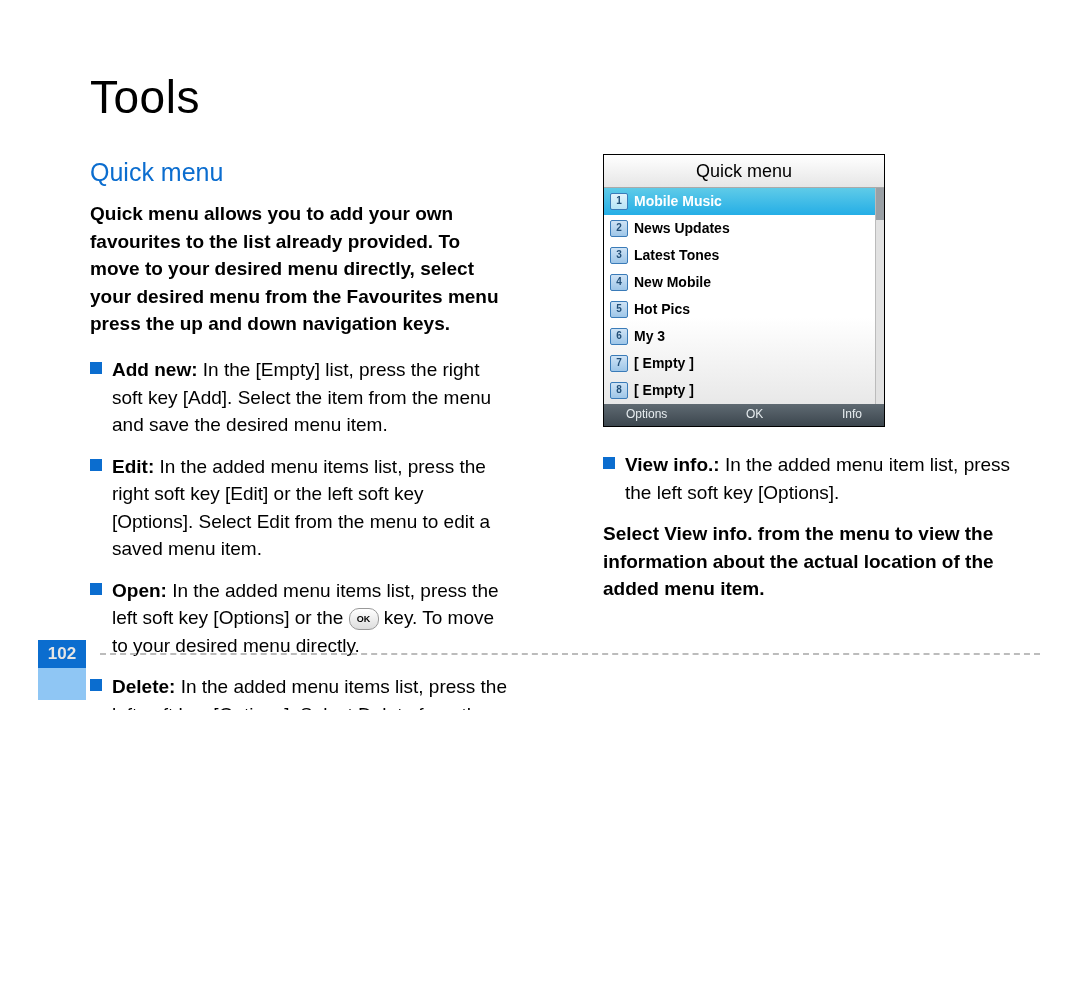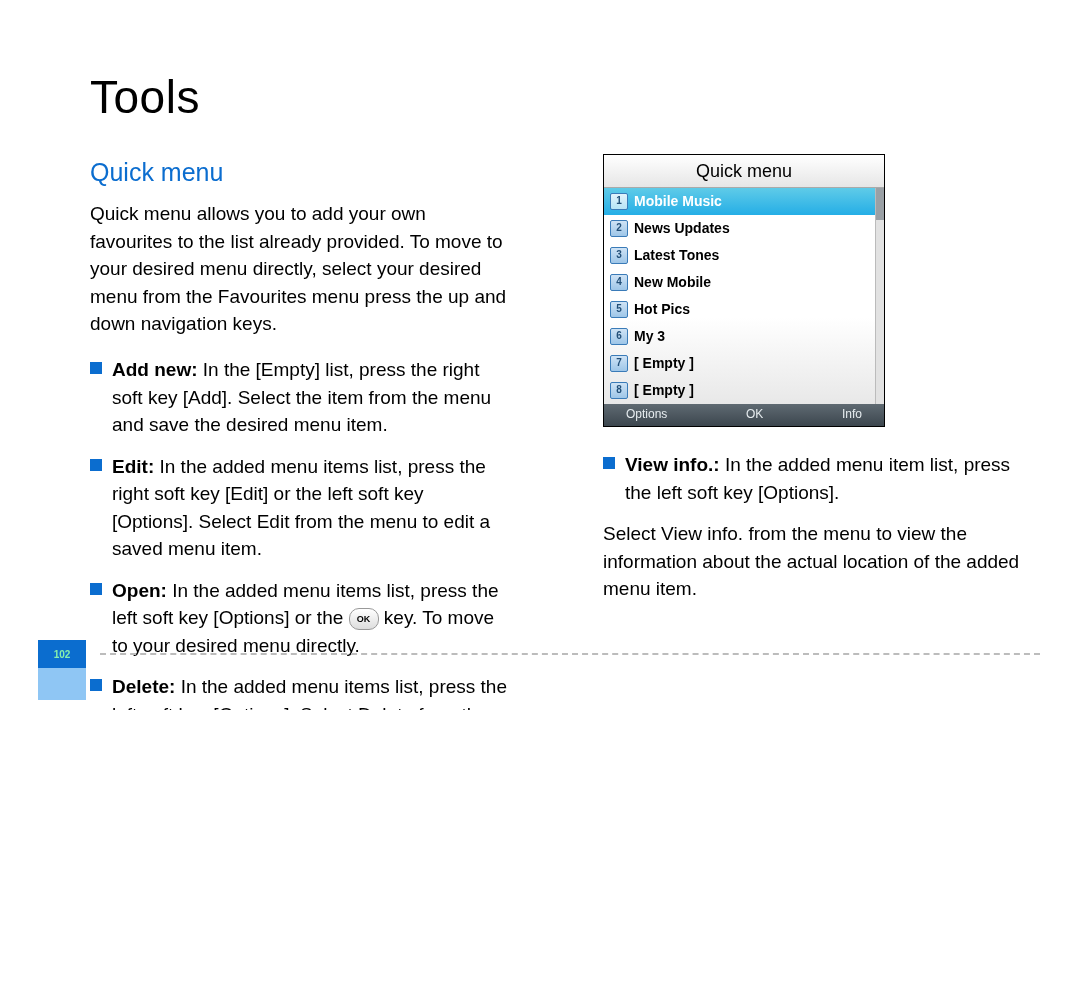--- a/index.html
+++ b/index.html
@@ -1,39 +1,39 @@
 <!DOCTYPE html>
 <html><head>
 <meta charset="utf-8">
 <style>
   html,body{margin:0;padding:0;background:#fff;font-family:Arial,Helvetica,sans-serif;color:#000;}
   .page{width:1080px;height:710px;position:relative;box-sizing:border-box;padding:70px 60px 0 90px;}
   h1{font-size:46px;font-weight:400;margin:0 0 30px 0;letter-spacing:0.5px;}
   .cols{display:flex;gap:96px;}
   .col{width:440px;font-size:19px;line-height:1.45;}
   .subhead{color:#0b6dcf;font-size:25px;margin:0 0 10px 0;font-weight:400;}
-  p{margin:0 0 18px 0;}
+  p{margin:0 0 18px 0;font-weight:bold;}
   .bullet{display:flex;gap:10px;margin-bottom:14px;justify-content:center;}
   .sq{width:12px;height:12px;background:#0b6dcf;flex-shrink:0;margin-top:6px;}
   .bullet-body{flex:1;}
   .okkey{display:inline-flex;align-items:center;justify-content:center;width:28px;height:20px;border:1px solid #999;border-radius:10px;font-size:9px;font-weight:bold;vertical-align:middle;background:linear-gradient(#fff,#ddd);}
   
   .phone{border:1px solid #000;width:280px;margin-bottom:24px;font-family:Tahoma,Arial,sans-serif;}
   .phone-title{background:linear-gradient(#fff,#e6e6e6);text-align:center;font-size:18px;padding:3px 0;border-bottom:1px solid #aaa;font-weight:normal;}
   .phone-list{position:relative;background:linear-gradient(#fff 60%, #e8e8e8);}
   .phone-list .row{display:flex;align-items:center;height:27px;padding:0 6px;font-size:14px;font-weight:bold;color:#000;}
   .phone-list .row.sel{background:linear-gradient(#5fcbe8,#25aee6);color:#fff;}
   .numbox{width:16px;height:15px;border:1px solid #3a7bb8;background:linear-gradient(#cfe3f5,#9ec6e8);color:#224f78;font-size:10px;font-weight:bold;display:flex;align-items:center;justify-content:center;margin-right:6px;border-radius:2px;}
   .row.sel .numbox{background:linear-gradient(#e2f3fb,#b6e4f6);}
   .scroll{position:absolute;right:0;top:0;bottom:0;width:8px;background:#e2e2e2;border-left:1px solid #bbb;}
   .scroll-thumb{position:absolute;top:0;width:100%;height:32px;background:#9aa0a5;}
   .phone-soft{display:flex;justify-content:space-between;align-items:center;background:linear-gradient(#5f6a72,#3c464e);color:#e6ecef;font-size:12px;padding:2px 22px;height:18px;font-family:Tahoma,Arial,sans-serif;font-weight:normal;}
   
   .footer{position:absolute;left:0;bottom:30px;width:100%;}
-  .pagebox{position:absolute;left:38px;bottom:12px;width:48px;height:28px;background:#0b6dcf;color:#86efac;font-size:10px;font-weight:bold;display:flex;align-items:center;justify-content:center;}
+  .pagebox{position:absolute;left:38px;bottom:12px;width:48px;height:28px;background:#0b6dcf;color:#e5e5e5;font-size:17px;font-weight:bold;display:flex;align-items:center;justify-content:center;}
   .fade{position:absolute;left:38px;bottom:-20px;width:48px;height:32px;background:#8fc6f4;}
   .dashes{position:absolute;left:100px;right:40px;bottom:25px;border-top:2px dashed #bcbcbc;}
 </style>
 </head>
 <body>
 
 <div class="page">
   <h1>Tools</h1>
 
   <div class="cols">

